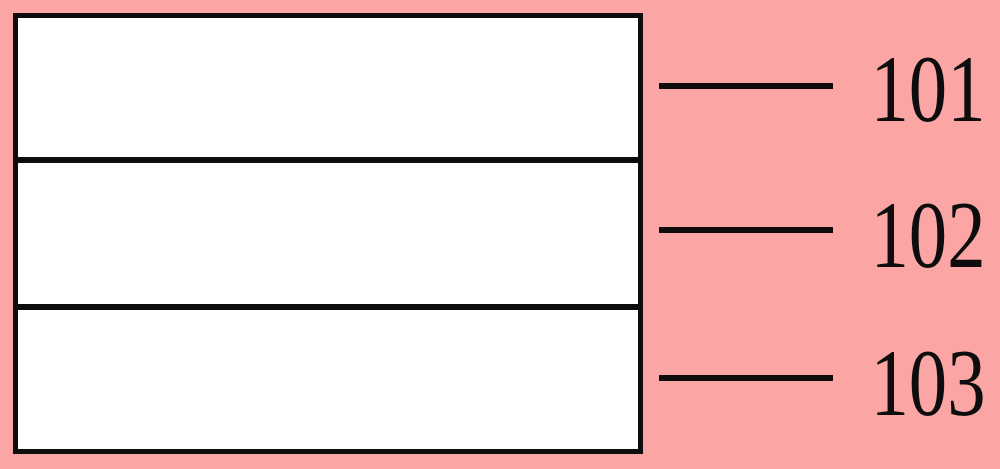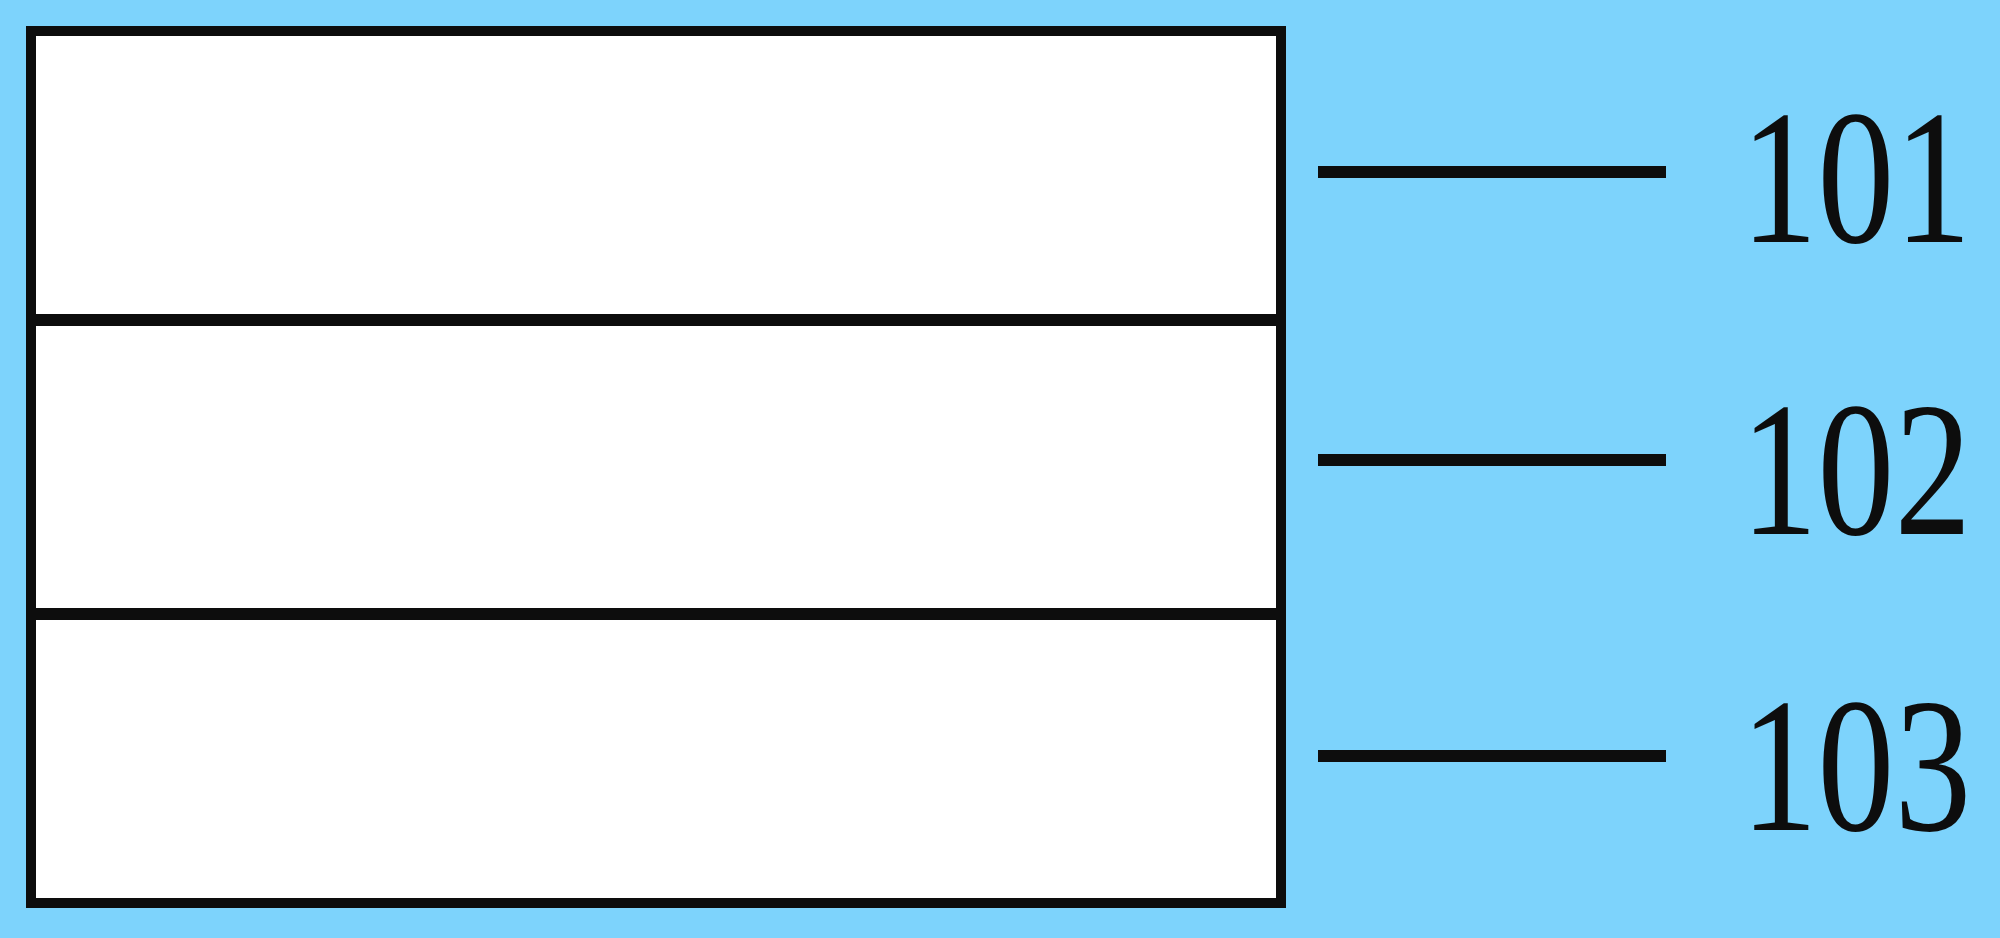--- a/index.html
+++ b/index.html
@@ -4,21 +4,21 @@
 <style>
   html, body {
     margin: 0;
     padding: 0;
     background: #ffffff;
   }
   .canvas {
     position: relative;
     width: 1000px;
     height: 469px;
-    background: #7dd3fc;
+    background: #fca5a5;
     overflow: hidden;
     font-family: "Liberation Serif", "DejaVu Serif", serif;
   }
   
   .stack {
     position: absolute;
     left: 13px;
     top: 13px;
     width: 630px;
     height: 441px;

